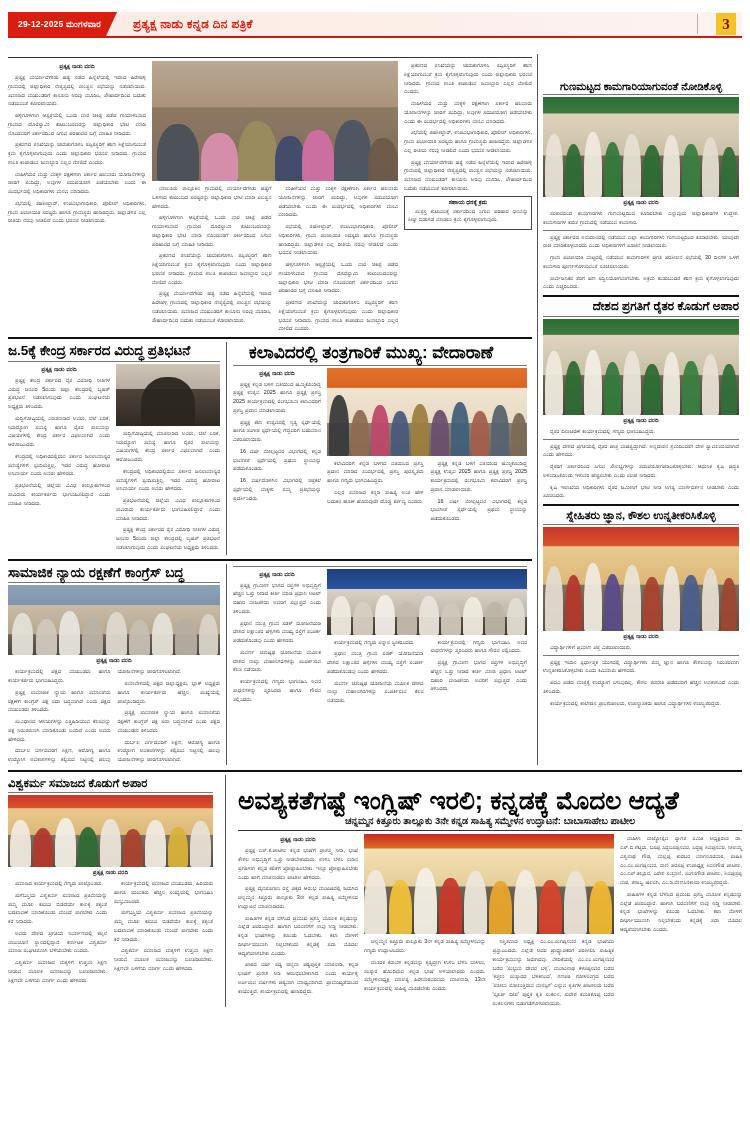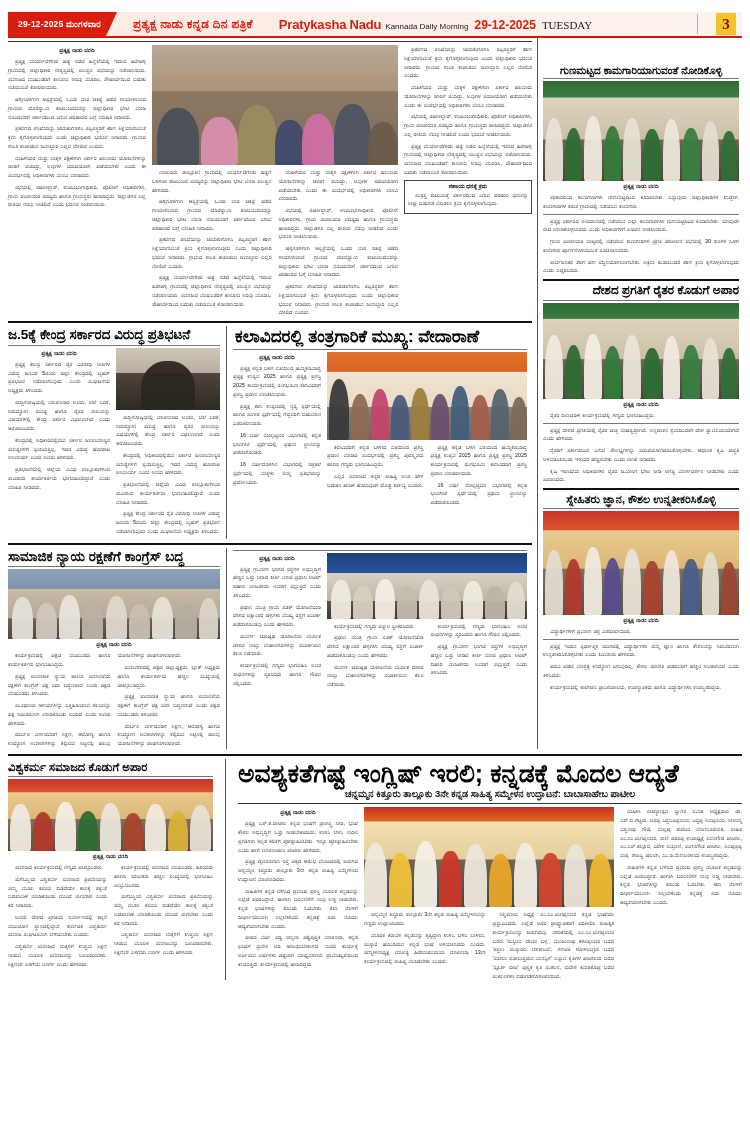--- a/index.html
+++ b/index.html
@@ -7,21 +7,21 @@
   body{
     width:750px;height:1148px;overflow:hidden;
     font-family:"Liberation Sans","DejaVu Sans",sans-serif;
     color:#111;
     -webkit-font-smoothing:antialiased;
   }
   .page{position:relative;width:750px;height:1148px;background:#fff;padding:0;box-sizing:border-box;}
 
   
   .masthead{
-    position:relative;margin:12px 8px 0 8px;height:24px;
+    position:relative;margin:12px 8px 16px 8px;height:24px;
     background:linear-gradient(to right,#fdeae2 0%,#fcefe9 60%,#fdf3ee 100%);
     border-bottom:2px solid #cc1a11;
     display:flex;align-items:center;
   }
   .date-flag{
     background:#d81f0f;color:#fff;height:24px;display:flex;align-items:center;
     padding:0 16px 0 10px;font-size:8.5px;font-weight:bold;letter-spacing:.2px;
     clip-path:polygon(0 0,100% 0,calc(100% - 11px) 100%,0 100%);
     white-space:nowrap;
   }
@@ -55,31 +55,31 @@
 
   
   .hl-lead{
     font-size:30px;font-weight:bold;line-height:1.06;letter-spacing:-.3px;color:#000;
     margin:2px 0 1px 0;white-space:nowrap;
   }
   .hl-sub{
     font-size:11.5px;font-weight:bold;color:#111;line-height:1.15;margin:1px 0 3px 0;white-space:nowrap;
   }
   .hl-sec{
-    font-size:17px;font-weight:bold;line-height:1.1;color:#000;margin:2px 0 2px 2px;white-space:nowrap;
+    font-size:17px;font-weight:bold;line-height:1.1;color:#000;margin:2px 0 2px 16px;white-space:nowrap;
   }
   .hl-sec-sm{
     font-size:13.5px;font-weight:bold;line-height:1.1;color:#000;margin:2px 0 2px 0;white-space:nowrap;
   }
   .hl-rail{
     font-size:10.5px;font-weight:bold;line-height:1.15;color:#000;margin:2px 0 2px 0;
     white-space:nowrap;text-align:center;
   }
   .hl-big-bottom{
-    font-size:25px;font-weight:bold;line-height:1.08;color:#000;margin:1px 0 1px 0;white-space:nowrap;
+    font-size:25px;font-weight:bold;line-height:1.08;color:#000;margin:12px 0 1px 0;white-space:nowrap;
   }
   .hl-bottom-sub{
     font-size:9.5px;font-weight:bold;color:#111;text-align:center;margin:1px 0 3px 0;white-space:nowrap;
   }
 
   
   .byline{font-size:5.6px;font-weight:bold;text-align:center;margin:2px 0 3px 0;color:#111;letter-spacing:.1px;}
 
   
   .col-text{font-size:5.4px;line-height:1.62;text-align:justify;color:#1b1b1b;word-spacing:.5px;}
@@ -109,26 +109,20 @@
   .figs span{position:absolute;bottom:0;border-radius:46% 46% 8% 8%/55% 55% 6% 6%;opacity:.95;}
 </style>
 </head>
 <body>
 
 <div class="page">
 
   <div class="masthead">
     <div class="date-flag">29-12-2025 ಮಂಗಳವಾರ</div>
     <div class="mast-kan">ಪ್ರತ್ಯಕ್ಷ ನಾಡು ಕನ್ನಡ ದಿನ ಪತ್ರಿಕೆ</div>
-    <div class="mast-en">
-      <span class="brand">Pratykasha Nadu</span>
-      <span class="tagline">Kannada Daily Morning</span>
-      <span class="mdate">29-12-2025</span>
-      <span class="mday">TUESDAY</span>
-    </div>
     <div class="mast-sep"></div>
     <div class="pagenum">3</div>
   </div>
 
   <div class="body-wrap">
 
     <div class="top-region">
 
       <div class="left-main">
         <div class="hr-thin"></div>

